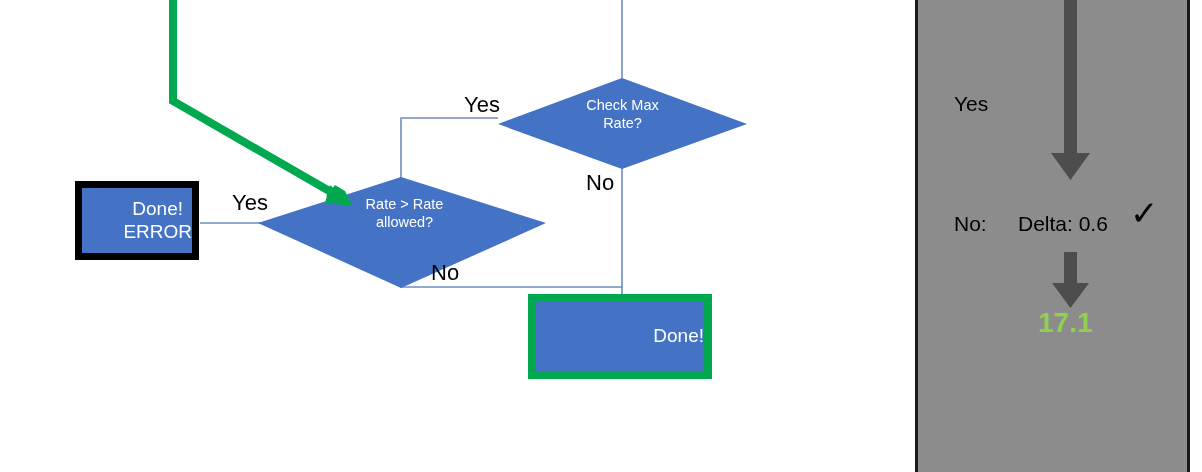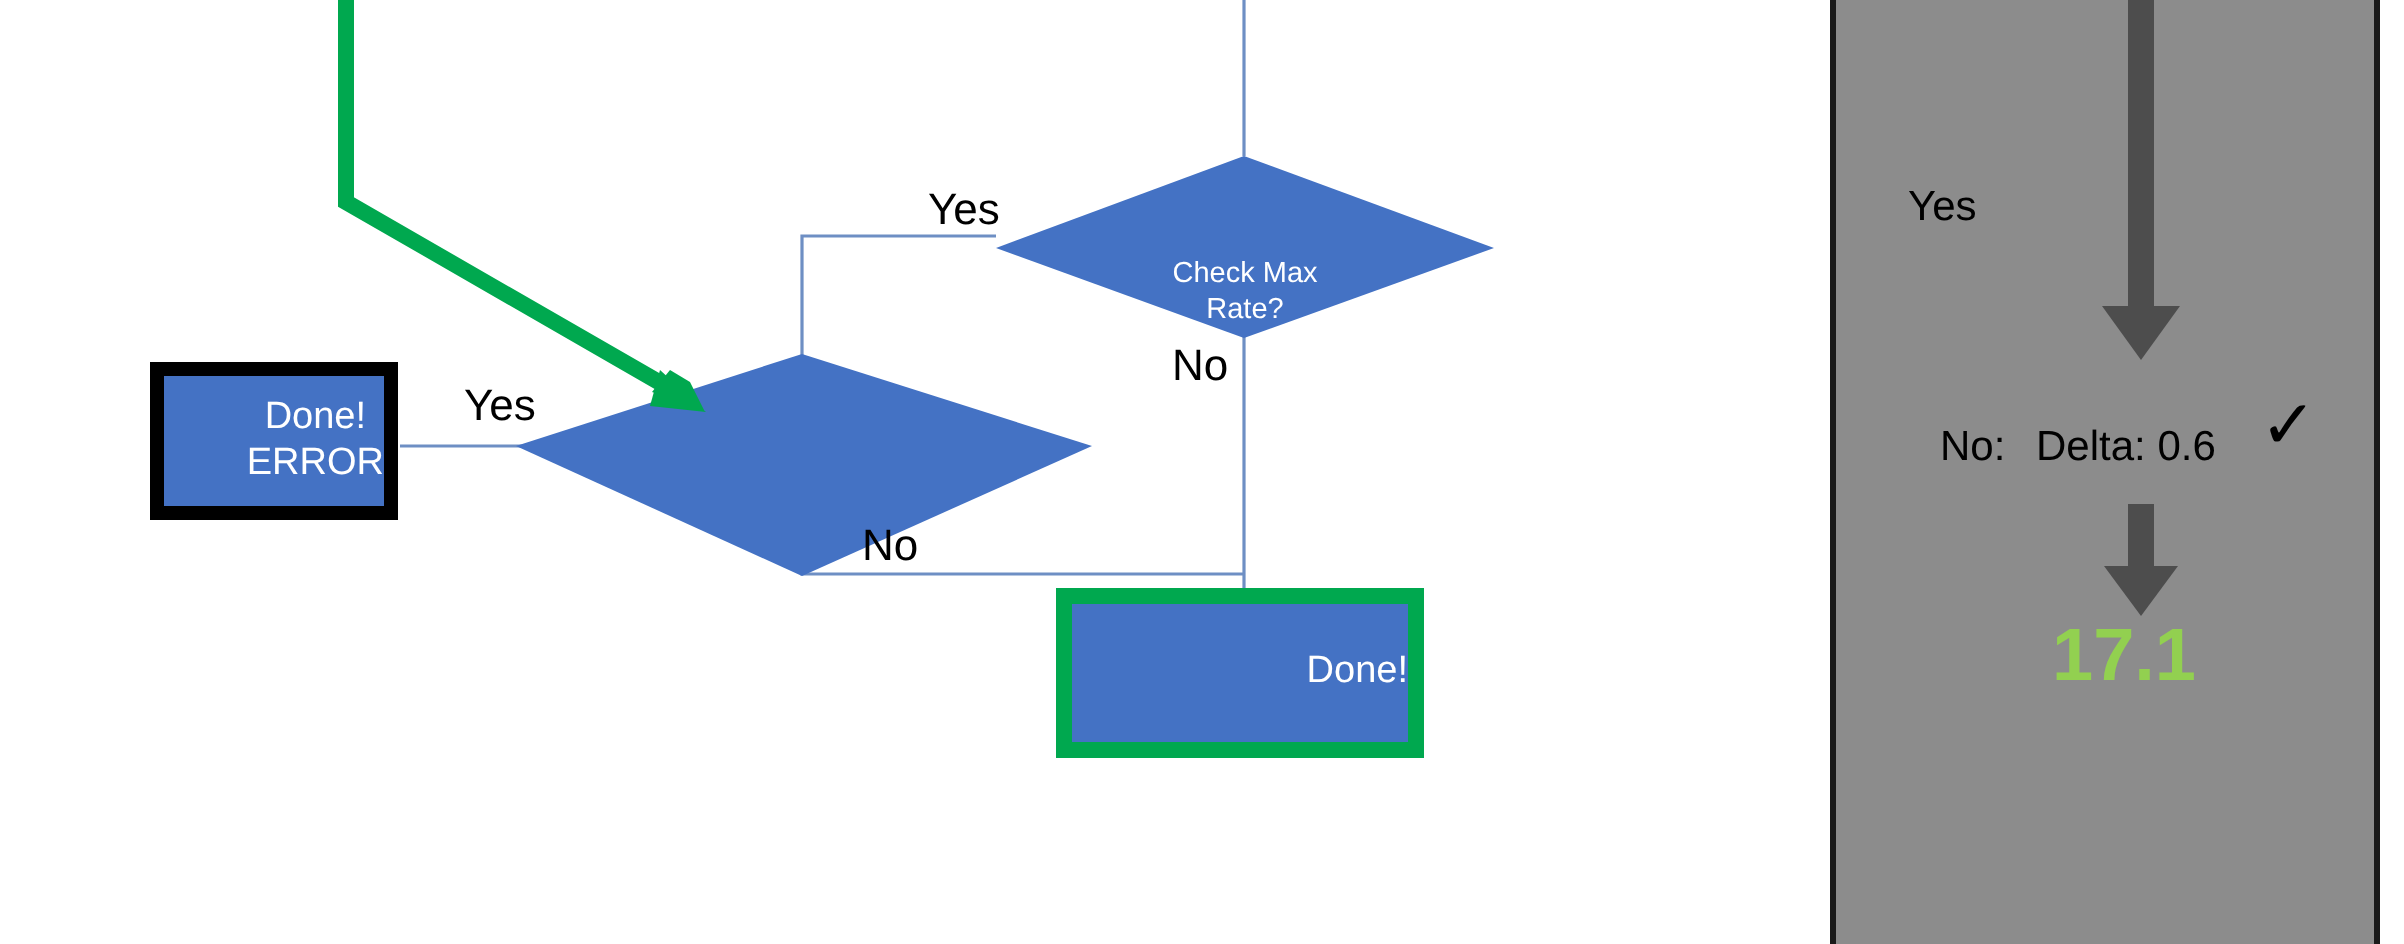--- a/index.html
+++ b/index.html
@@ -58,21 +58,20 @@
     pointer-events: none;
   }
   .diamond-label {
     position: absolute;
     color: #ffffff;
     text-align: center;
     font-size: 14.5px;
     line-height: 1.25;
     white-space: pre-line;
     pointer-events: none;
-    margin-top: 32px;
   }
   #check-max-rate-label {
     left: 540px;
     top: 96px;
     width: 165px;
   }
   #rate-gt-rate-label {
     left: 322px;
     top: 195px;
     width: 165px;
@@ -109,29 +108,29 @@
     height: 472px;
   }
   .panel-text {
     position: absolute;
     color: #000000;
     font-size: 21px;
     white-space: nowrap;
     pointer-events: none;
   }
   #panel-yes      { left: 36px;  top: 92px; }
-  #panel-no       { left: 52px;  top: 212px; }
+  #panel-no       { left: 36px;  top: 212px; }
   #panel-delta    { left: 100px; top: 212px; }
   #panel-check    { left: 212px; top: 196px; font-size: 34px; line-height: 1; }
   #panel-value {
     position: absolute;
-    left: 108px;
+    left: 120px;
     top: 307px;
     color: #92D050;
-    font-size: 37px;
+    font-size: 28px;
     font-weight: bold;
     white-space: nowrap;
     pointer-events: none;
   }
 </style>
 </head>
 <body>
 
 <div id="stage">
 
@@ -157,20 +156,22 @@
     <g>
       <path d="M 173 -10 L 173 101 L 338 196" stroke="#00A84F" stroke-width="8" fill="none" stroke-linejoin="miter" stroke-linecap="butt"></path>
       <polygon points="352,205 326,196 335,185 345,191" fill="#00A84F"></polygon>
       <path d="M 330 185 L 353 206 L 325 203 Z" fill="#00A84F"></path>
     </g>
   </svg>
 
   <div class="diamond-label" id="check-max-rate-label">Check Max
 Rate?</div>
 
+  <div class="diamond-label" id="rate-gt-rate-label">Rate &gt; Rate
+allowed?</div>
 
   <div class="node-box" id="done-error-node">
     <span class="node-label">Done!
 ERROR</span>
   </div>
 
   <div class="node-box" id="done-node">
     <span class="node-label">Done!</span>
   </div>
 

